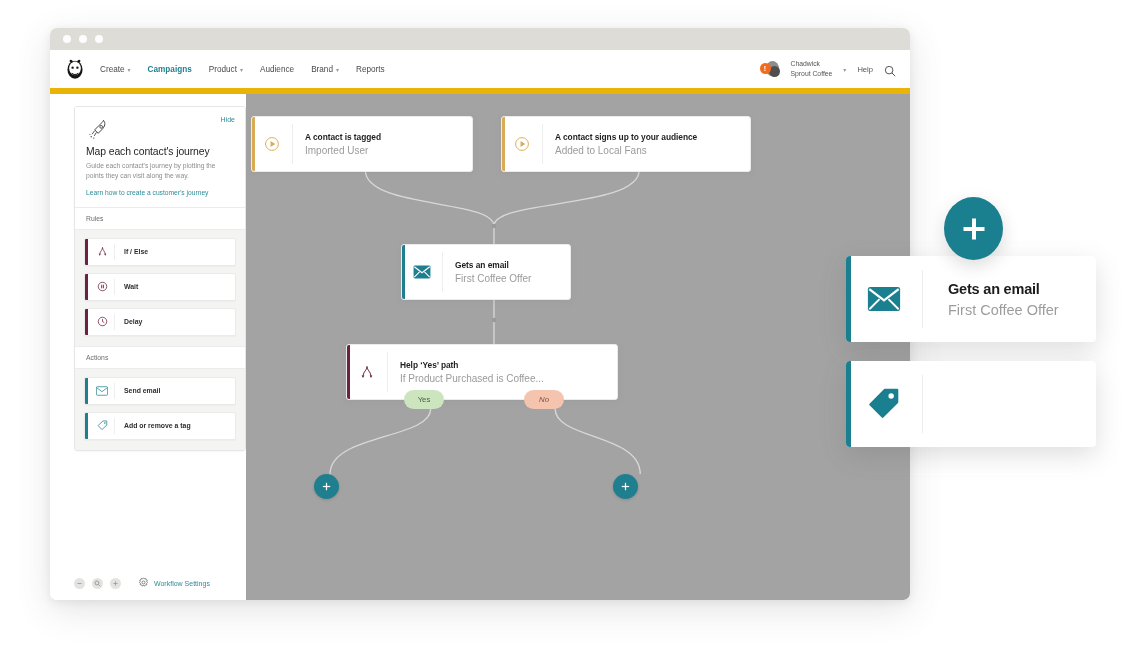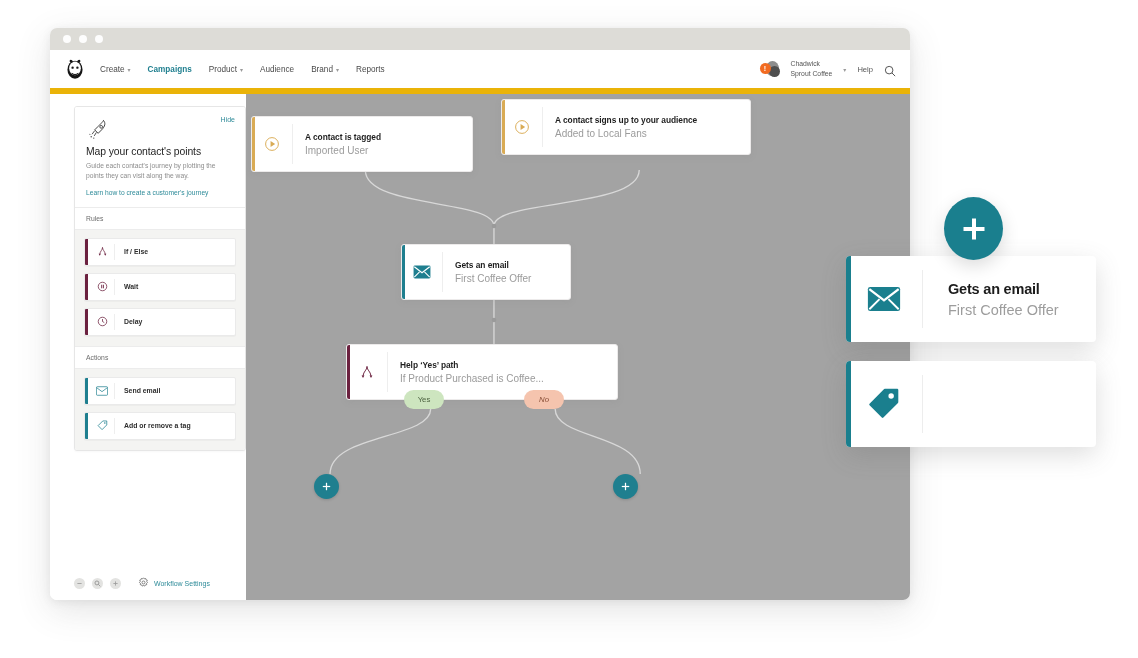--- a/index.html
+++ b/index.html
@@ -82,21 +82,21 @@
         display:flex;align-items:center;overflow:hidden;
         box-shadow:0 2px 6px rgba(120,120,120,.13);cursor:pointer;}
   .node .nbar{position:absolute;left:0;top:0;bottom:0;width:3px;}
   .node .nico{width:40px;display:flex;align-items:center;justify-content:center;flex:none;}
   .node .ndiv{width:1px;align-self:stretch;background:#eeeeee;margin:7px 0;}
   .node .ntxt{padding-left:12px;}
   .node .ntitle{font-size:8.4px;font-weight:bold;color:#1e1e1e;margin-bottom:3px;letter-spacing:-.05px;}
   .node .nsub{font-size:10px;color:#9b9b9b;}
 
   #trigger1{left:5px;top:22px;width:220px;height:54px;}
-  #trigger2{left:255px;top:5px;width:248px;height:54px;}
+  #trigger2{left:255px;top:22px;width:248px;height:54px;}
   .node.trigger .nbar{background:#d9ab55;}
   #email-node{left:155px;top:150px;width:168px;height:54px;}
   .node.email .nbar{background:#1f7f8f;}
   #branch-node{left:100px;top:250px;width:270px;height:54px;}
   .node.branch .nbar{background:#6b213f;}
 
   .pill{position:absolute;width:40px;height:19px;border-radius:10px;display:flex;
         align-items:center;justify-content:center;font-size:7.8px;cursor:pointer;}
   #pill-yes{left:158px;top:296px;background:#cde5bf;color:#4d6340;}
   #pill-no{left:278px;top:296px;background:#f5c4ae;color:#8a4f38;font-style:italic;}
@@ -199,21 +199,21 @@
           <span id="rocket">
             <svg viewBox="0 0 30 30" width="26" height="26">
               <path d="M20 5 C23 8 22 12 18 16 L14 20 L10 16 L14 12 C18 8 21 5 20 5 Z" stroke="#3a3a3a" stroke-width="1.1" fill="#fff"></path>
               <circle cx="17.5" cy="12.5" r="1.6" stroke="#3a3a3a" stroke-width="1" fill="#fff"></circle>
               <path d="M10 17 L7 21 M12 19 L9.5 23" stroke="#3a3a3a" stroke-width="1" fill="none"></path>
               <circle cx="6" cy="24" r=".8" fill="#3a3a3a"></circle>
               <circle cx="9" cy="25.5" r=".7" fill="#3a3a3a"></circle>
               <circle cx="4.5" cy="21" r=".6" fill="#3a3a3a"></circle>
             </svg>
           </span>
-          <div id="promo-title">Map your contact's points</div>
+          <div id="promo-title">Map each contact's journey</div>
           <div id="promo-sub">Guide each contact's journey by plotting the points they can visit along the way.</div>
           <div id="promo-link">Learn how to create a customer's journey</div>
         </div>
 
         <div class="sec-head">Rules</div>
         <div class="sec-body">
           <div class="tile rule">
             <span class="bar"></span>
             <span class="tico">
               <svg viewBox="0 0 16 16" width="11" height="11">

